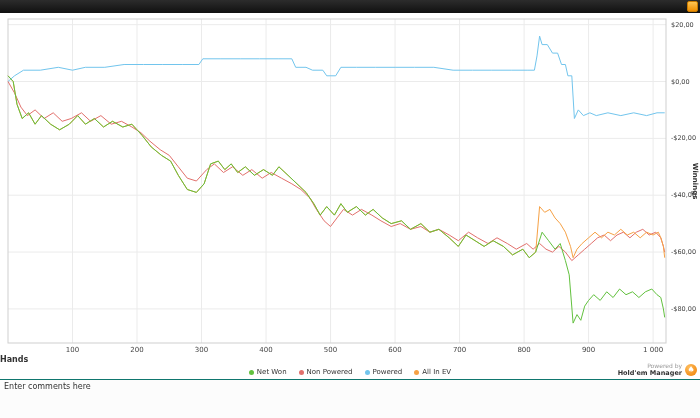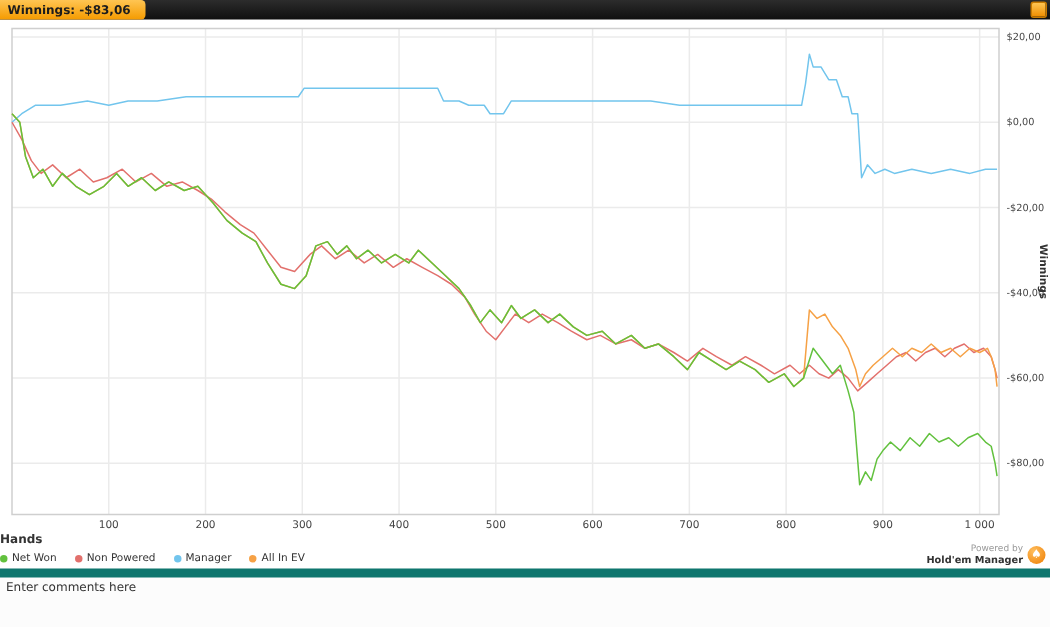--- a/index.html
+++ b/index.html
@@ -11,38 +11,37 @@
   .tb-btn{position:absolute;right:2px;top:1px;width:11px;height:11px;border-radius:2px;
     background:linear-gradient(#ffc553,#ef8e00);border:1px solid #c97b00;box-sizing:border-box;}
   .chart-area{position:relative;width:700px;height:342px;}
   #chart-svg{display:block;}
   .tick{font-size:7px;fill:#444;}
   .ytick{font-size:6.5px;fill:#444;}
   .axis-ylabel{font-size:7px;fill:#333;font-weight:bold;}
   .hands-row{width:674px;height:10px;line-height:10px;
     font-size:8px;font-weight:bold;color:#333;}
   .legend-row{position:relative;height:14px;display:flex;align-items:center;
-    gap:12px;font-size:7px;color:#333;}
+    justify-content:center;gap:12px;font-size:7px;color:#333;}
   .legend-item{display:flex;align-items:center;gap:3px;cursor:default;}
   .bullet{width:5px;height:5px;border-radius:50%;display:inline-block;background:#999;}
   .powered{position:absolute;right:3px;top:-2px;display:flex;align-items:center;gap:3px;}
   .powered-text{text-align:right;line-height:1.15;}
   .powered-line1{font-size:6px;color:#999;}
   .powered-line2{font-size:6.5px;color:#333;font-weight:bold;padding-left:16px;}
   .hm-logo{width:12px;height:12px;border-radius:50%;
     background:radial-gradient(circle at 35% 30%,#ffbe5e,#ee7d00);
     color:#fff;font-size:8px;line-height:12px;text-align:center;}
-  .comment-bar{height:39px;border-top:6px solid #0f766e;background:#fcfcfc;
+  .comment-bar{height:39px;border-top:1px solid #0f766e;background:#fcfcfc;
     font-size:8px;color:#333;padding:2px 4px;box-sizing:border-box;}
 </style>
 </head>
 <body>
 
 <div class="titlebar">
-  <div class="tab">Winnings: -$83,06</div>
   <div class="tb-btn"></div>
 </div>
 
 <div class="chart-area">
   <svg id="chart-svg" width="700" height="342">
       <rect x="8" y="6" width="658" height="324" fill="#ffffff"></rect>
       <line x1="72.50980392156863" x2="72.50980392156863" y1="6" y2="330" stroke="#ebebeb" stroke-width="1"></line>
       <line x1="137.01960784313727" x2="137.01960784313727" y1="6" y2="330" stroke="#ebebeb" stroke-width="1"></line>
       <line x1="201.52941176470588" x2="201.52941176470588" y1="6" y2="330" stroke="#ebebeb" stroke-width="1"></line>
       <line x1="266.03921568627453" x2="266.03921568627453" y1="6" y2="330" stroke="#ebebeb" stroke-width="1"></line>
@@ -89,21 +88,21 @@
   <span class="legend-item">
     <span class="bullet" style="background: rgb(98, 193, 62);"></span>
     <span>Net Won</span>
   </span>
   <span class="legend-item">
     <span class="bullet" style="background: rgb(226, 112, 108);"></span>
     <span>Non Powered</span>
   </span>
   <span class="legend-item">
     <span class="bullet" style="background: rgb(114, 197, 237);"></span>
-    <span>Manager</span>
+    <span>Powered</span>
   </span>
   <span class="legend-item">
     <span class="bullet" style="background: rgb(246, 161, 69);"></span>
     <span>All In EV</span>
   </span>
   <span class="powered">
     <span class="powered-text">
       <div class="powered-line1">Powered by</div>
       <div class="powered-line2">Hold'em Manager</div>
     </span>

